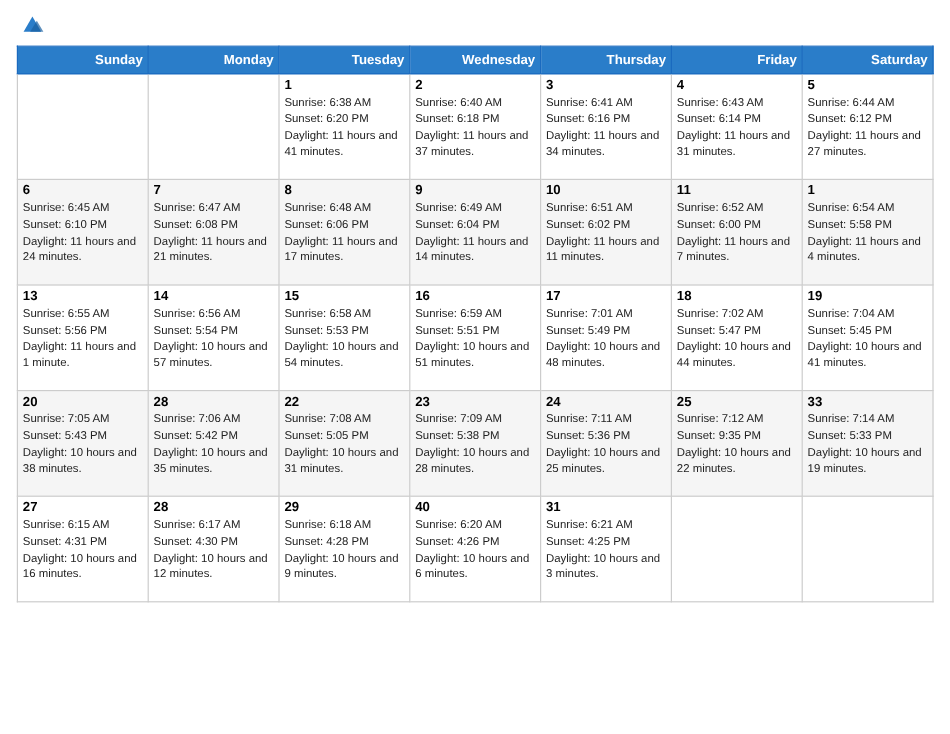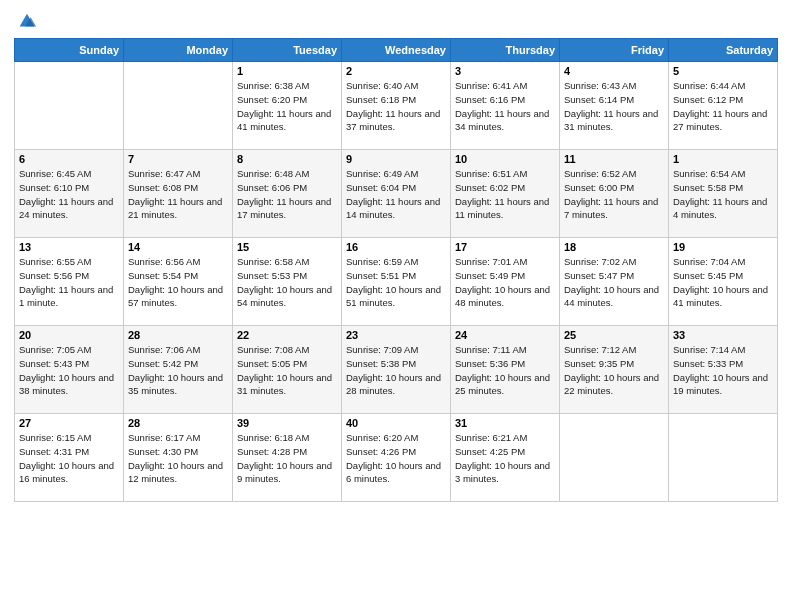--- a/index.html
+++ b/index.html
@@ -299,21 +299,21 @@
 Sunset: 4:31 PM
 Daylight: 10 hours and 16 minutes.</div>
           </td>
           <td>
             <span class="day-num">28</span>
             <div class="day-detail">Sunrise: 6:17 AM
 Sunset: 4:30 PM
 Daylight: 10 hours and 12 minutes.</div>
           </td>
           <td>
-            <span class="day-num">39</span>
+            <span class="day-num">29</span>
             <div class="day-detail">Sunrise: 6:18 AM
 Sunset: 4:28 PM
 Daylight: 10 hours and 9 minutes.</div>
           </td>
           <td>
             <span class="day-num">40</span>
             <div class="day-detail">Sunrise: 6:20 AM
 Sunset: 4:26 PM
 Daylight: 10 hours and 6 minutes.</div>
           </td>

